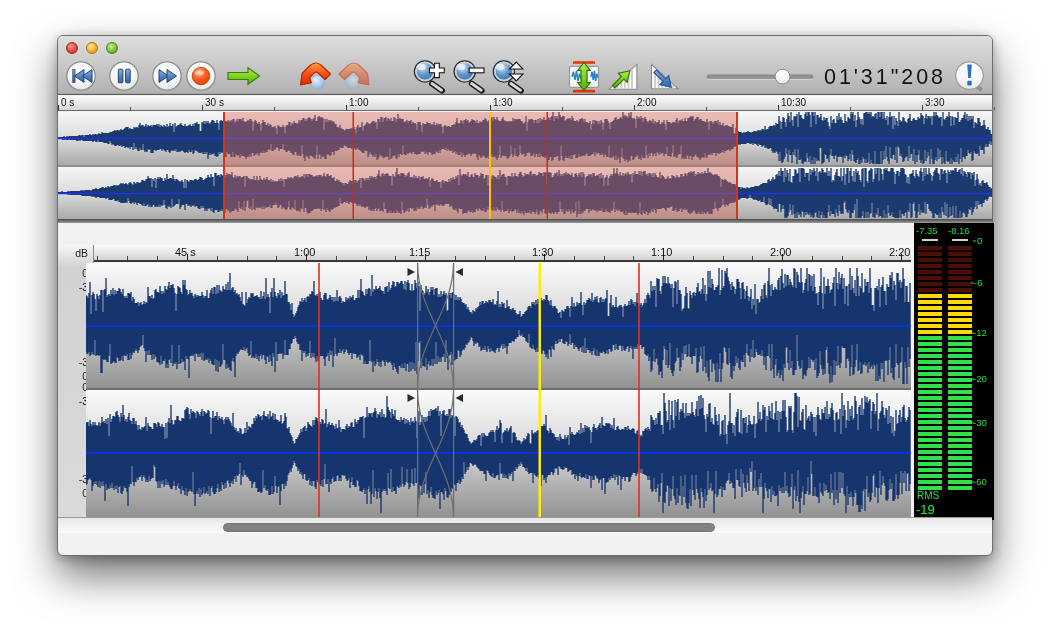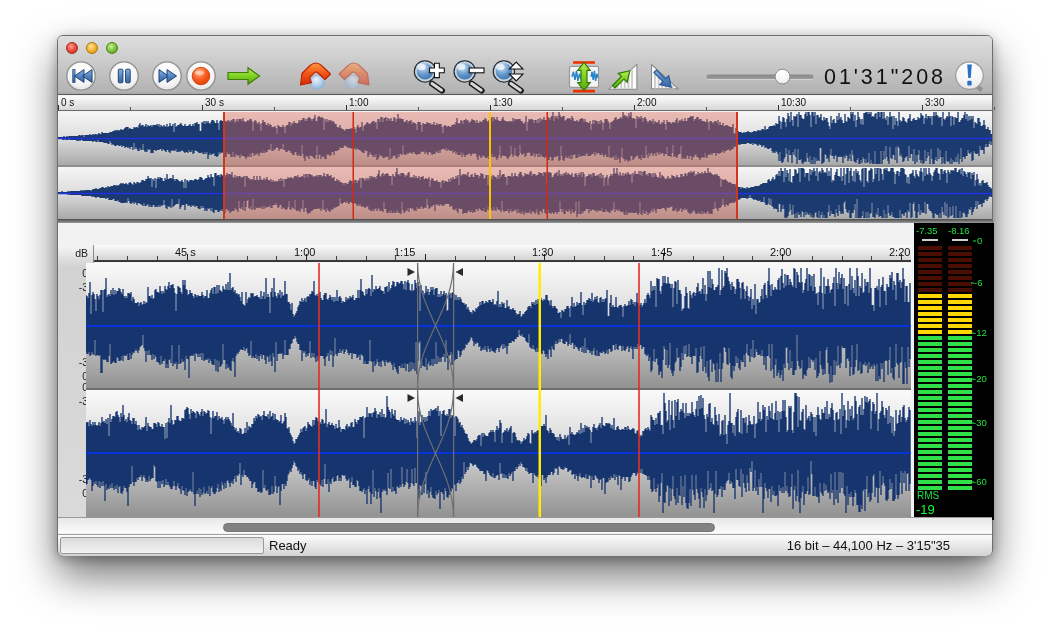--- a/index.html
+++ b/index.html
@@ -214,31 +214,31 @@
         <span class="edlab" style="left:89px">45 s</span>
         <div class="edtickm" style="left:131px"></div>
         <div class="edtickm" style="left:161px"></div>
         <div class="edtickm" style="left:190px"></div>
         <div class="edtick" style="left:220px"></div>
         <span class="edlab" style="left:208px">1:00</span>
         <div class="edtickm" style="left:250px"></div>
         <div class="edtickm" style="left:280px"></div>
         <div class="edtickm" style="left:309px"></div>
         <div class="edtick" style="left:339px"></div>
-        <span class="edlab" style="left:308px">1:15</span>
+        <span class="edlab" style="left:323px">1:15</span>
         <div class="edtickm" style="left:369px"></div>
         <div class="edtickm" style="left:399px"></div>
         <div class="edtickm" style="left:428px"></div>
         <div class="edtick" style="left:458px"></div>
         <span class="edlab" style="left:446px">1:30</span>
         <div class="edtickm" style="left:488px"></div>
         <div class="edtickm" style="left:518px"></div>
         <div class="edtickm" style="left:547px"></div>
         <div class="edtick" style="left:577px"></div>
-        <span class="edlab" style="left:565px">1:45</span>
+        <span class="edlab" style="left:565px">1:10</span>
         <div class="edtickm" style="left:607px"></div>
         <div class="edtickm" style="left:637px"></div>
         <div class="edtickm" style="left:666px"></div>
         <div class="edtick" style="left:696px"></div>
         <span class="edlab" style="left:684px">2:00</span>
         <div class="edtickm" style="left:726px"></div>
         <div class="edtickm" style="left:756px"></div>
         <div class="edtickm" style="left:785px"></div>
         <div class="edtick" style="left:815px"></div>
         <span class="edlab" style="left:803px">2:20</span>
@@ -391,19 +391,14 @@
             <text x="59" y="262">-60</text>
 </g>
 <path d="M59 18h3 M57 60h3 M57 110h3 M57 156h3 M57 200h3 M57 259h3" stroke="#22e042" stroke-width="1"></path>
 <text x="3" y="276" font-size="10" fill="#22e042" font-family="Liberation Mono">RMS</text>
 <text x="2" y="291" font-size="13" fill="#10ff30" font-family="Liberation Mono">-19</text>
 </svg>
       </div>
  <div id="scroll">
         <div id="sbar"></div>
       </div>
- <div id="status">
-   <div id="pbox"></div>
-   <span class="abs" style="left:211px;top:3px">Ready</span>
-   <span class="abs" style="right:42px;top:3px">16 bit – 44,100 Hz – 3'15"35</span>
- </div>
 </div>
 </div>
 
 </body></html>

